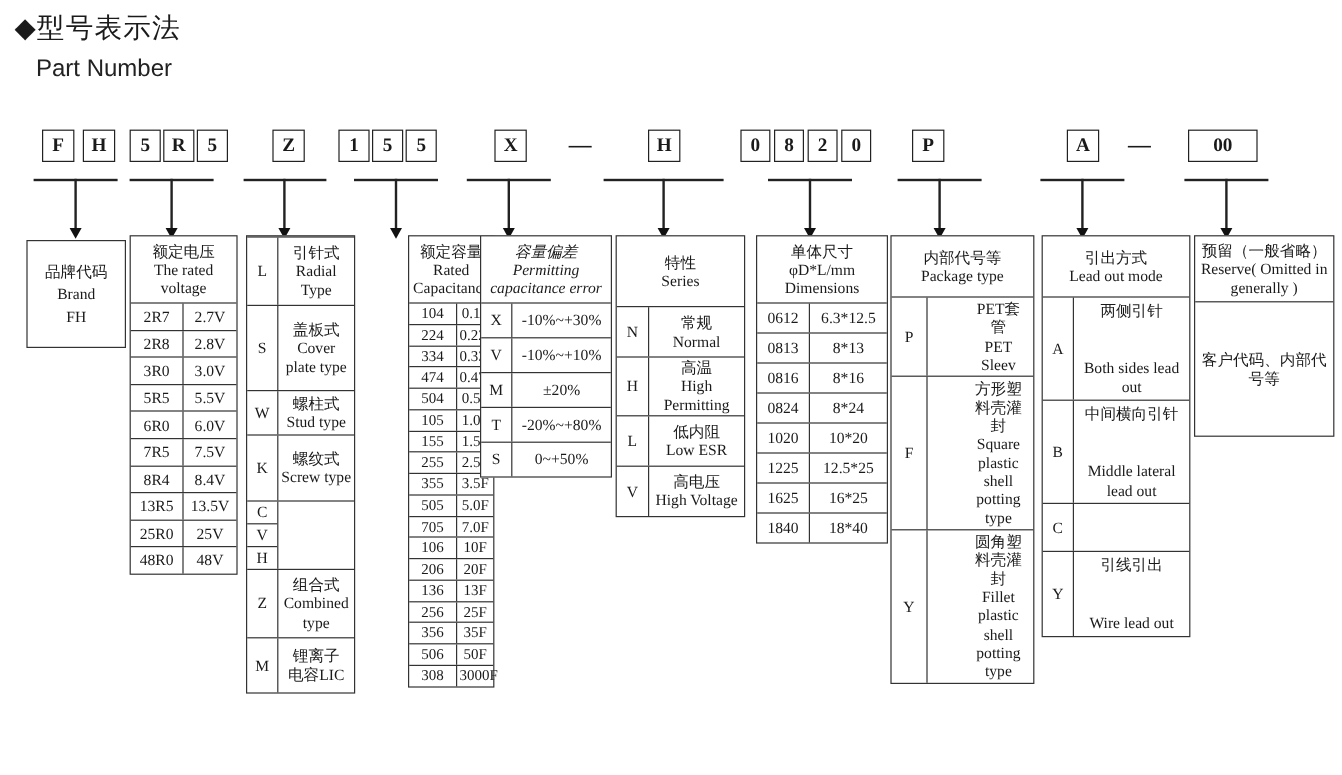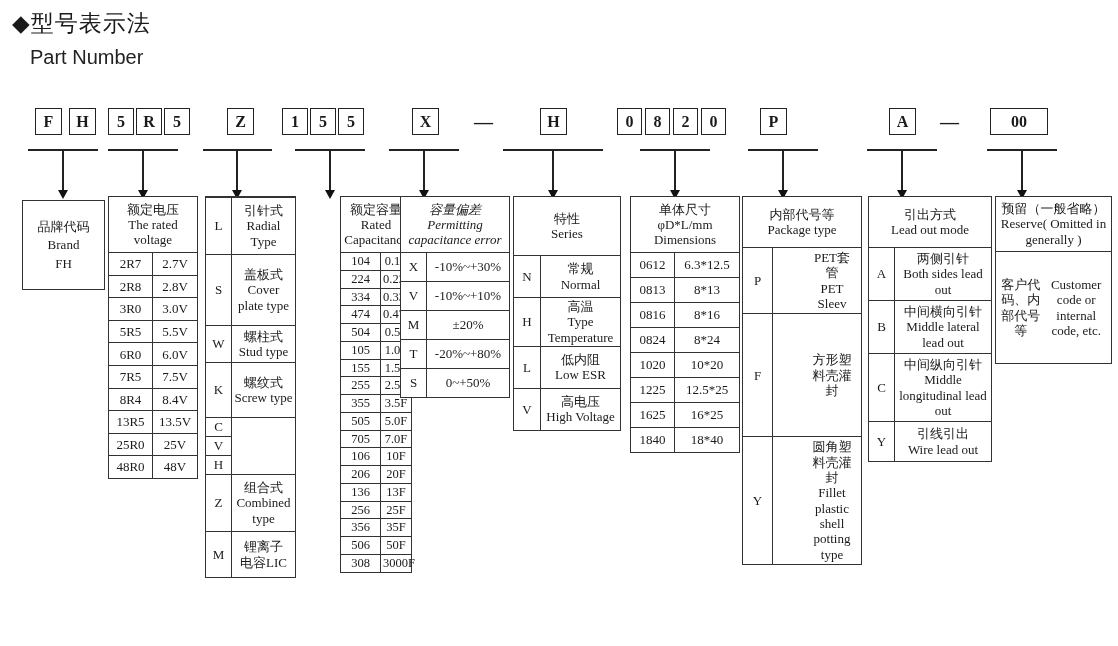--- a/index.html
+++ b/index.html
@@ -94,21 +94,21 @@
   .t-package { left:742px; top:196px; width:120px; }
   .t-package .hdr { min-height:50px; }
   .t-package .c { width:30px; }
   .t-package .v { padding:2px 7px;margin-left:30px; }
   .pr-p { min-height:47px; } .pr-f { min-height:123px; } .pr-y { min-height:120px; }
   
   .t-leadout { left:868px; top:196px; width:124px; }
   .t-leadout .hdr { min-height:50px; }
   .t-leadout .r { min-height:40px; padding:0; }
   .t-leadout .c { width:26px; }
-  .t-leadout .v { padding:3px 2px; }
+  .t-leadout .v { padding:3px 2px;gap:33px; }
   
   .t-reserve { left:995px; top:196px; width:117px; }
   .t-reserve .hdr { min-height:54px; }
   .reserve-body { border-top:1.3px solid #333; min-height:112px; padding:4px 2px;
                   display:flex; flex-direction:row; justify-content:center; align-items:center; }
 </style>
 </head>
 <body>
 
 <div class="title-cn">◆型号表示法</div>
@@ -471,21 +471,21 @@
       <div class="v stack">
         <div>常规</div>
         <div>Normal</div>
       </div>
     </div>
 
     <div class="r">
       <div class="c">H</div>
       <div class="v stack">
         <div>高温</div>
-        <div>Type Temperature</div>
+        <div>High Permitting</div>
       </div>
     </div>
 
     <div class="r">
       <div class="c">L</div>
       <div class="v stack">
         <div>低内阻</div>
         <div>Low ESR</div>
       </div>
     </div>
@@ -556,20 +556,21 @@
     <div class="c">P</div>
     <div class="v stack">
       <div>PET套管</div>
       <div>PET Sleev</div>
     </div>
   </div>
   <div class="r pr-f">
     <div class="c">F</div>
     <div class="v stack">
       <div>方形塑料壳灌封</div>
+      <div>Square plastic shell potting type</div>
     </div>
   </div>
   <div class="r pr-y">
     <div class="c">Y</div>
     <div class="v stack">
       <div>圆角塑料壳灌封</div>
       <div>Fillet plastic shell potting type</div>
     </div>
   </div>
 </div>
@@ -591,37 +592,32 @@
     <div class="r">
       <div class="c">B</div>
       <div class="v stack">
         <div>中间横向引针</div>
         <div>Middle lateral lead out</div>
       </div>
     </div>
 
     <div class="r">
       <div class="c">C</div>
-      <div class="v stack">
-        <div>中间纵向引针</div>
-        <div>Middle longitudinal lead out</div>
-      </div>
     </div>
 
     <div class="r">
       <div class="c">Y</div>
       <div class="v stack">
         <div>引线引出</div>
         <div>Wire lead out</div>
       </div>
     </div>
   </div>
 
 <div class="tbl t-reserve">
   <div class="hdr">
     <div>预留（一般省略）</div>
     <div>Reserve( Omitted in generally )</div>
   </div>
   <div class="reserve-body">
     <div>客户代码、内部代号等</div>
-    <div>Customer code or internal code, etc.</div>
   </div>
 </div>
 
 </body></html>

